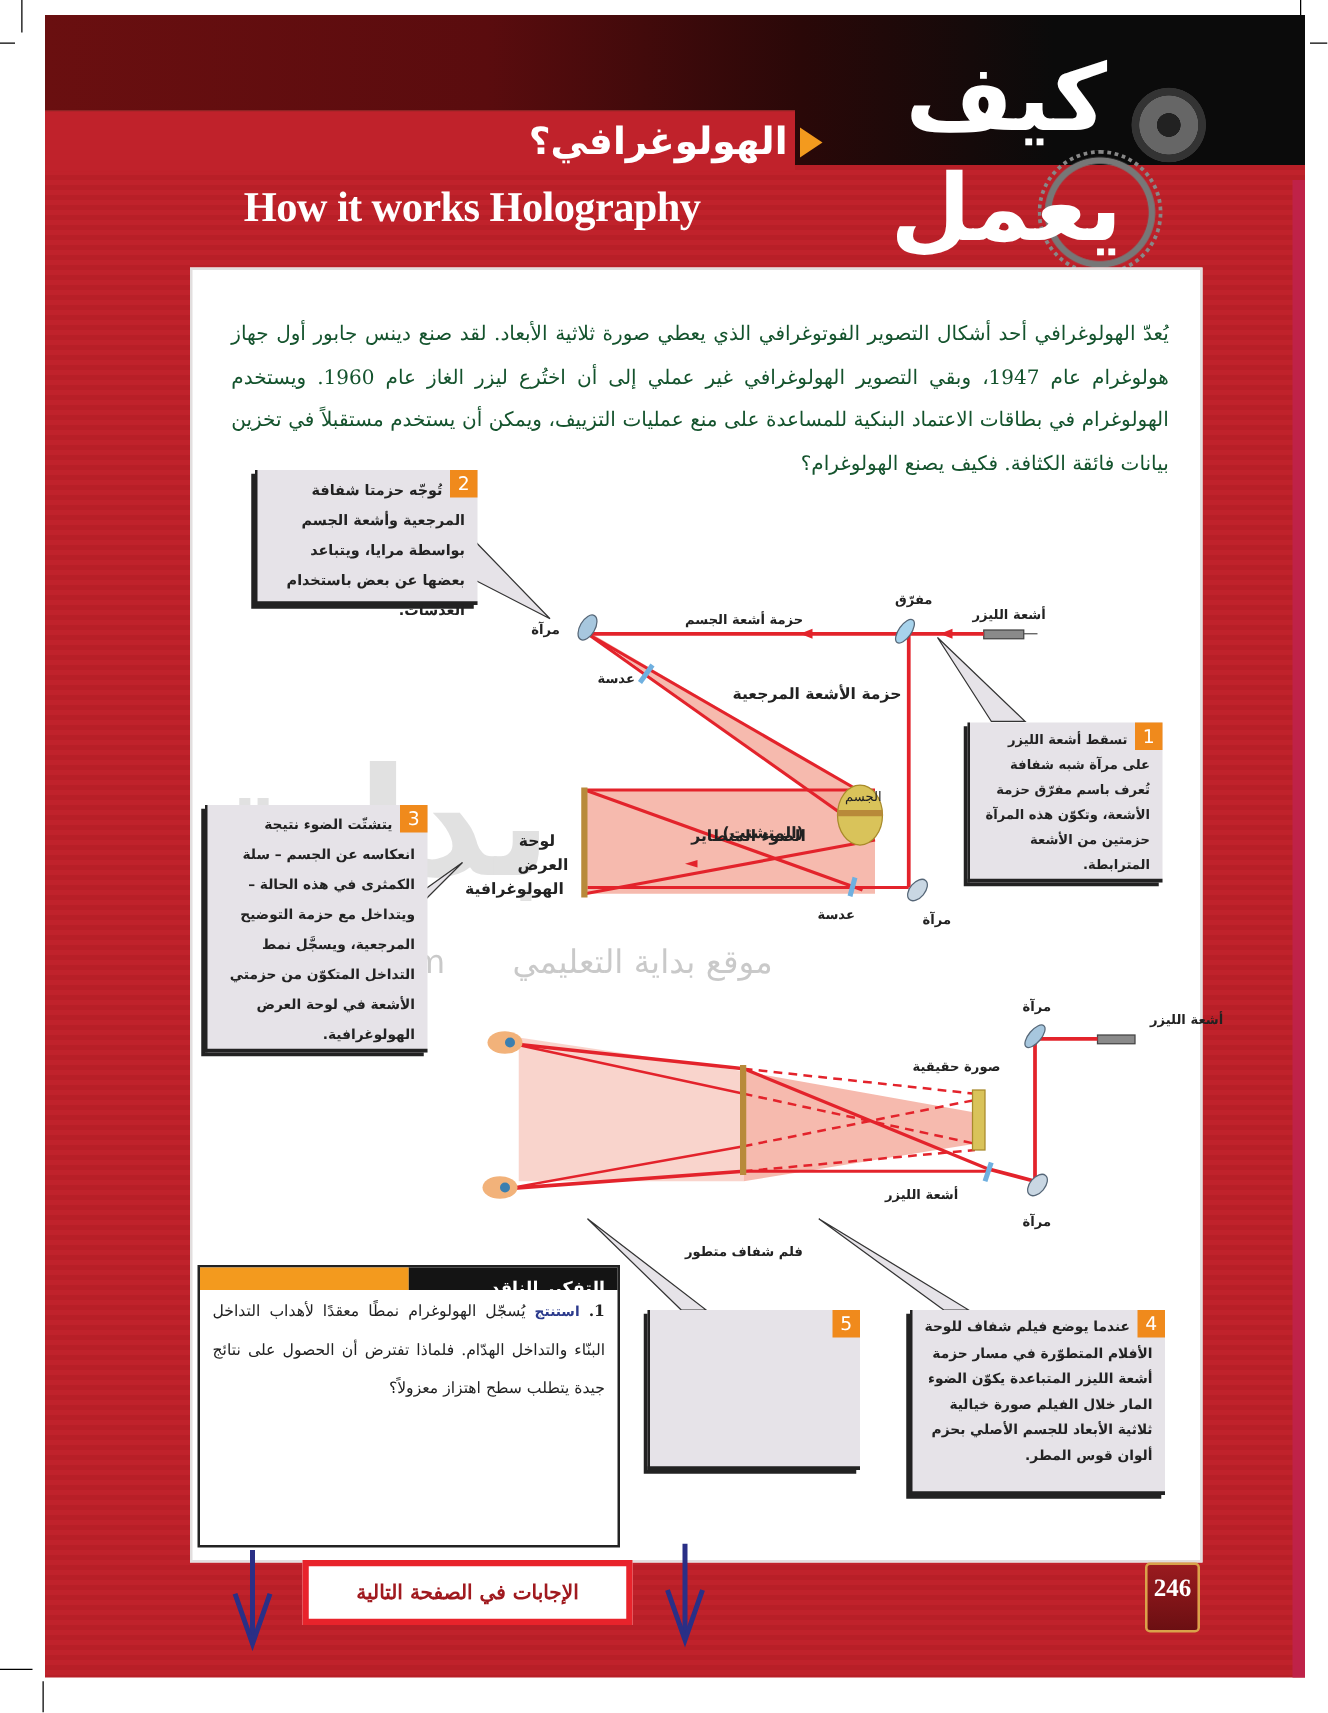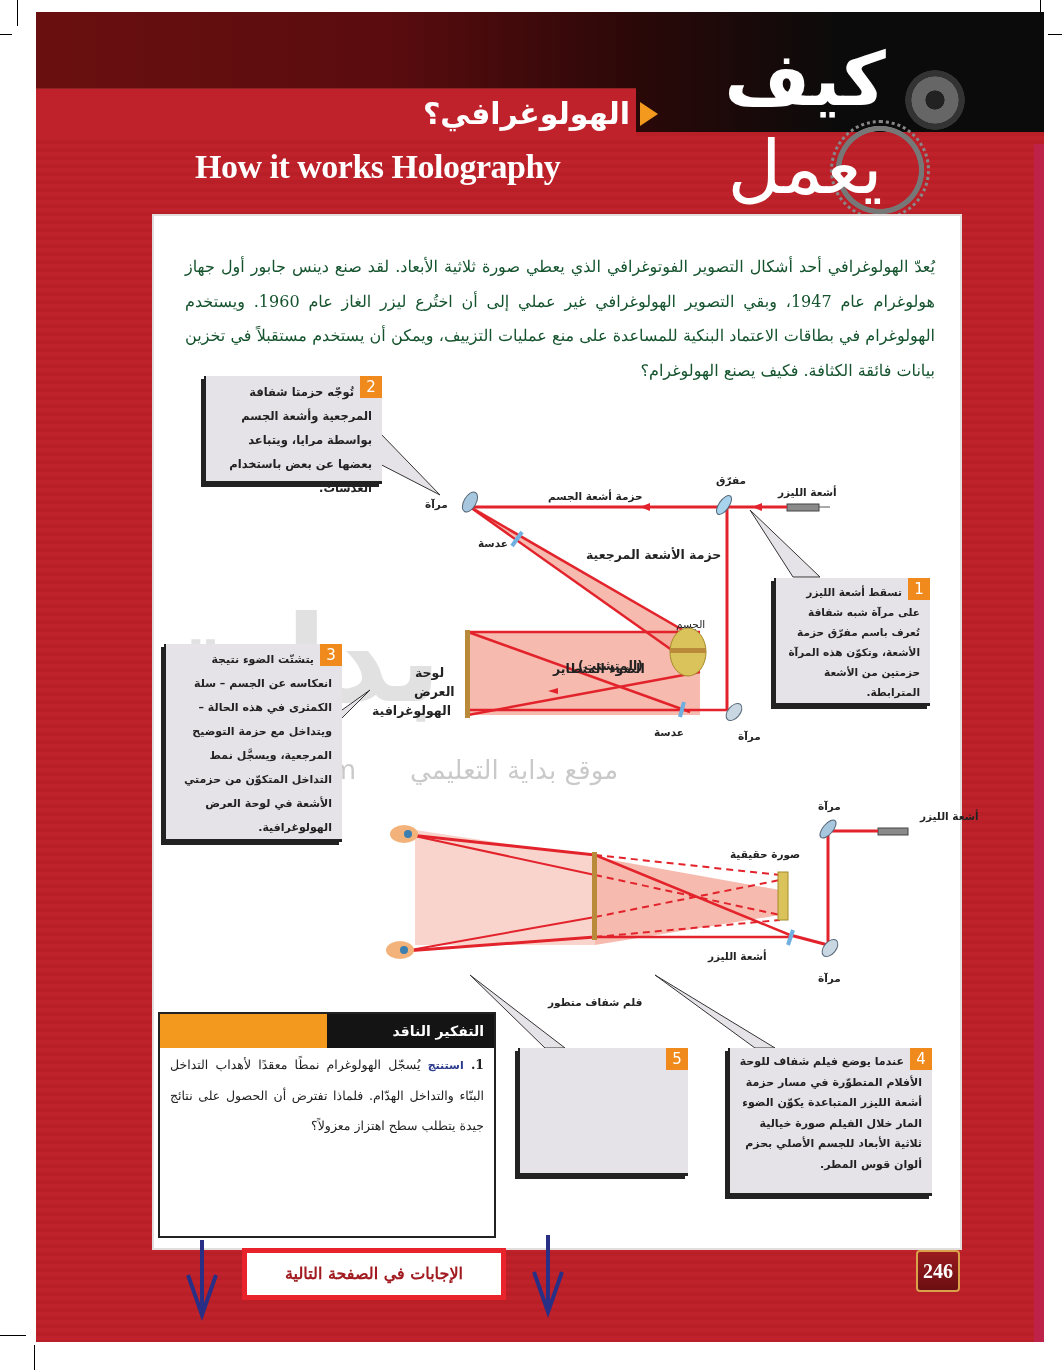--- a/index.html
+++ b/index.html
@@ -8,38 +8,38 @@
   .page{position:absolute;left:36px;top:12px;width:1008px;height:1330px;
         background:repeating-linear-gradient(180deg,#b81f27 0px,#b81f27 4px,#c0222b 4px,#c0222b 8px);}
   .page .edge{position:absolute;right:0;top:132px;width:10px;height:1198px;background:#bf2248;}
   .header-top{position:absolute;left:36px;top:12px;width:1008px;height:120px;
         background:linear-gradient(90deg,#6a0f10 0%,#5a0c0e 35%,#2a0808 60%,#0b0b0b 80%,#0b0b0b 100%);}
   .title-band{position:absolute;left:36px;top:88px;width:600px;height:48px;background:#c0222b;border-top:1px solid #8d2424;}
   .title-ar{position:absolute;left:430px;top:96px;width:200px;text-align:right;direction:rtl;color:#fff;font-weight:bold;font-size:30px;font-family:"DejaVu Sans",sans-serif;}
   .title-en{position:absolute;left:195px;top:148px;color:#fff;font-family:"Liberation Serif",serif;font-weight:bold;font-size:34px;letter-spacing:-0.5px;}
   .play-icon{position:absolute;left:640px;top:102px;width:0;height:0;border-top:12px solid transparent;border-bottom:12px solid transparent;border-left:18px solid #f39a1e;}
   .brand-1{position:absolute;left:690px;top:40px;width:230px;text-align:center;color:#fff;font-weight:bold;font-size:74px;line-height:78px;direction:rtl;}
-  .brand-2{position:absolute;left:690px;top:128px;width:230px;text-align:center;color:#fff;font-weight:normal;font-size:74px;line-height:78px;direction:rtl;}
+  .brand-2{position:absolute;left:690px;top:128px;width:230px;text-align:center;color:#fff;font-weight:bold;font-size:74px;line-height:78px;direction:rtl;}
   .gear{position:absolute;border-radius:50%;}
   .gear-1{left:905px;top:70px;width:60px;height:60px;background:radial-gradient(circle,#222 0 22%,#666 23% 55%,#333 56% 70%,transparent 71%);}
   .gear-2{left:830px;top:120px;width:100px;height:100px;background:radial-gradient(circle,transparent 0 58%,#777 59% 66%,transparent 67%);border:3px dotted #888;box-sizing:border-box;}
   .content{position:absolute;left:152px;top:214px;width:810px;height:1036px;background:#fff;border:2px solid #e2dede;box-sizing:border-box;}
   .intro{position:absolute;left:185px;top:250px;width:750px;direction:rtl;text-align:justify;font-family:"DejaVu Serif",serif;font-size:16px;line-height:34.5px;color:#14532d;}
   .callout{position:absolute;background:#e6e3e8;border-left:2px solid #222;border-bottom:3px solid #222;box-shadow:-3px 3px 0 #222;direction:rtl;font-size:11.5px;line-height:24px;color:#222;padding:4px 10px 4px 8px;box-sizing:border-box;font-weight:bold;}
   .callout .num{float:right;width:22px;height:22px;background:#f08a1c;color:#fff;text-align:center;font-weight:normal;font-size:15px;line-height:22px;margin-left:6px;margin-right:-10px;margin-top:-4px;}
   .lbl{position:absolute;direction:rtl;font-size:10.5px;font-weight:bold;color:#222;white-space:nowrap;}
   .lbl.big{font-size:12.5px;}
   .critical{position:absolute;left:158px;top:1012px;width:338px;height:226px;background:#fff;border:2px solid #222;box-sizing:border-box;}
-  .critical .bar{height:34px;display:flex;}
+  .critical .bar{height:18px;display:flex;}
   .critical .bar .orange{width:50%;background:#f39a1e;}
   .critical .bar .black{width:50%;background:#141414;color:#fff;direction:rtl;font-weight:bold;font-size:14px;line-height:34px;padding-right:10px;box-sizing:border-box;}
   .critical .q{direction:rtl;font-family:"DejaVu Serif",serif;font-size:12.5px;line-height:30px;padding:2px 10px 0 10px;color:#222;text-align:justify;}
   .critical .q .k{color:#2b3a8c;font-weight:bold;font-family:"DejaVu Sans",sans-serif;font-size:11px;}
   .answers{position:absolute;left:242px;top:1248px;width:264px;height:52px;background:#fff;border:5px solid #e8232b;box-sizing:border-box;direction:rtl;text-align:center;color:#a01a1f;font-family:"DejaVu Serif",serif;font-size:16px;line-height:42px;font-weight:bold;}
-  .page-num{position:absolute;left:916px;top:1250px;width:44px;height:42px;background:linear-gradient(180deg,#9a1b1f,#6b0f12);border:2px solid #d9a24a;border-radius:4px;box-sizing:border-box;color:#fff;font-family:"Liberation Serif",serif;font-weight:bold;font-size:20px;line-height:38px;text-align:center;}
+  .page-num{position:absolute;left:916px;top:1250px;width:44px;height:56px;background:linear-gradient(180deg,#9a1b1f,#6b0f12);border:2px solid #d9a24a;border-radius:4px;box-sizing:border-box;color:#fff;font-family:"Liberation Serif",serif;font-weight:bold;font-size:20px;line-height:38px;text-align:center;}
   .watermark{position:absolute;color:#b8b8b8;font-size:26px;letter-spacing:4px;opacity:.75;}
 </style>
 </head>
 <body>
 
 <div class="crop" style="left:17px;top:0;width:1px;height:26px;"></div>
 <div class="crop" style="left:0;top:34px;width:12px;height:1px;"></div>
 <div class="crop" style="left:1040px;top:0;width:1px;height:26px;"></div>
 <div class="crop" style="left:1048px;top:34px;width:14px;height:1px;"></div>
 <div class="crop" style="left:0;top:1335px;width:26px;height:1px;"></div>
@@ -137,21 +137,21 @@
   <line x1="548" y1="1235" x2="548" y2="1310" stroke="#2a2f86" stroke-width="4"></line>
   <polyline points="534,1272 548,1312 562,1272" fill="none" stroke="#2a2f86" stroke-width="4"></polyline>
 </svg>
 
 <div class="lbl" style="left:778px;top:486px;">أشعة الليزر</div>
 <div class="lbl" style="left:716px;top:474px;">مفرّق</div>
 <div class="lbl" style="left:548px;top:490px;">حزمة أشعة الجسم</div>
 <div class="lbl" style="left:425px;top:498px;">مرآة</div>
 <div class="lbl" style="left:478px;top:537px;">عدسة</div>
 <div class="lbl big" style="left:586px;top:547px;">حزمة الأشعة المرجعية</div>
-<div class="lbl" style="left:676px;top:618px;font-weight:normal;">الجسم</div>
+<div class="lbl" style="left:676px;top:632px;font-weight:normal;">الجسم</div>
 <div class="lbl big" style="left:553px;top:661px;">الضوء المتطاير</div>
 <div class="lbl big" style="left:578px;top:658px;">(المتشتت)</div>
 <div class="lbl big" style="left:415px;top:665px;">لوحة</div>
 <div class="lbl big" style="left:414px;top:684px;">العرض</div>
 <div class="lbl big" style="left:372px;top:703px;">الهولوغرافية</div>
 <div class="lbl" style="left:654px;top:726px;">عدسة</div>
 <div class="lbl" style="left:738px;top:730px;">مرآة</div>
 
 <div class="lbl" style="left:920px;top:810px;">أشعة الليزر</div>
 <div class="lbl" style="left:818px;top:800px;">مرآة</div>

